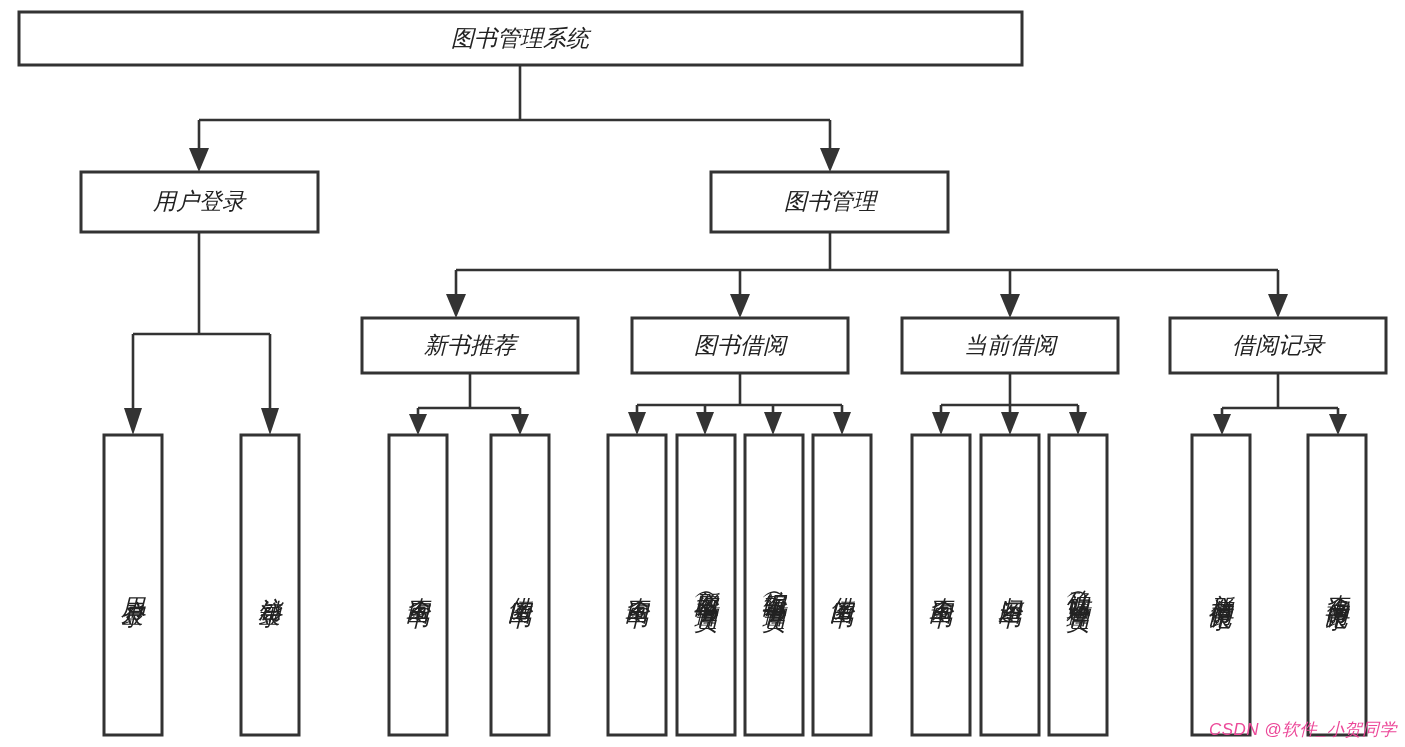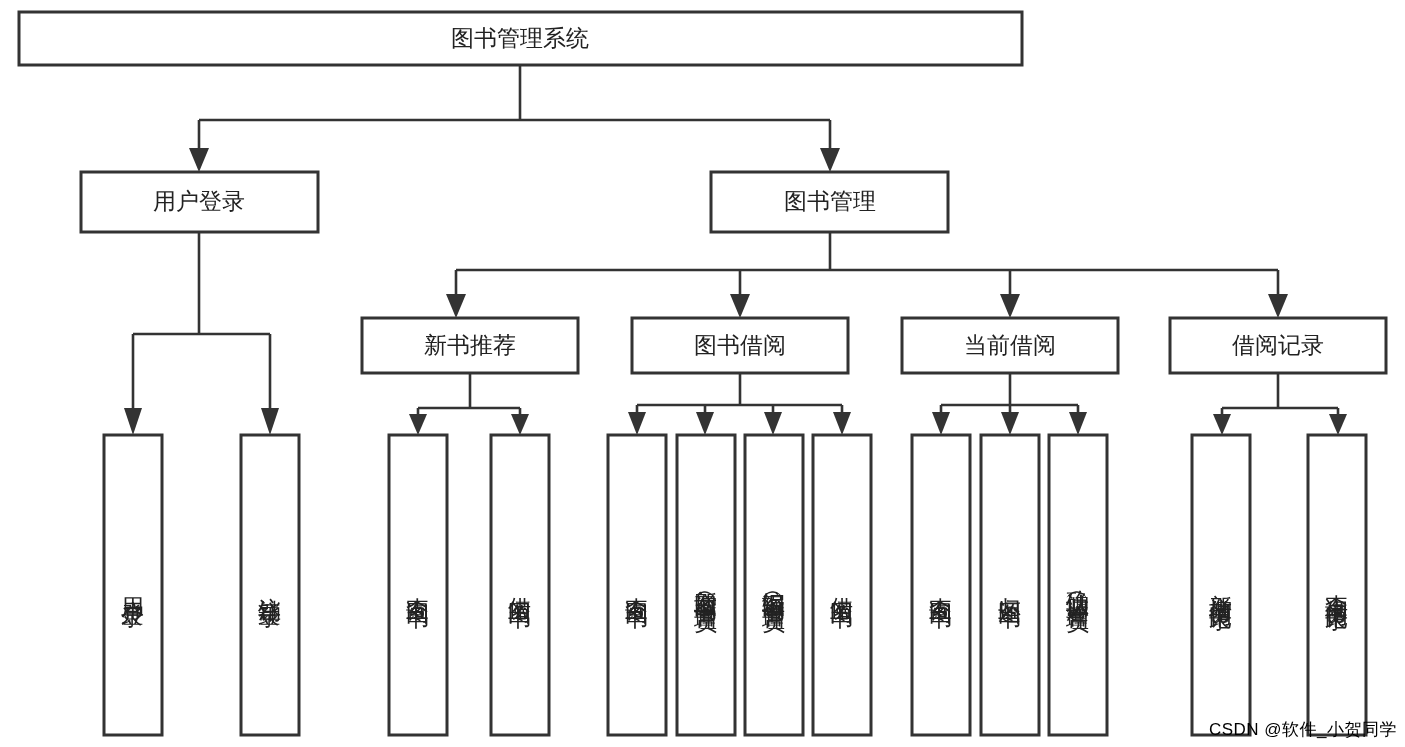--- a/index.html
+++ b/index.html
@@ -12,20 +12,21 @@
     height: 747px;
     font-family: "Liberation Sans", "DejaVu Sans", sans-serif;
     overflow: hidden;
     position: relative;
   }
   #diagram-root {
     position: relative;
     width: 1405px;
     height: 747px;
     background: #ffffff;
+    font-style: italic;
   }
   svg.diagram-canvas {
     position: absolute;
     top: 0;
     left: 0;
     width: 1405px;
     height: 747px;
     display: block;
   }
   .node-box {
@@ -65,21 +66,21 @@
     white-space: nowrap;
     pointer-events: none;
     user-select: none;
   }
   #watermark {
     position: absolute;
     right: 8px;
     bottom: 6px;
     font-family: "Liberation Sans", "DejaVu Sans", sans-serif;
     font-size: 17px;
-    color: #000000;
+    color: #ec4899;
     letter-spacing: 0.5px;
     white-space: nowrap;
     user-select: none;
   }
 </style>
 </head>
 <body>
 
 <div id="diagram-root">
 

